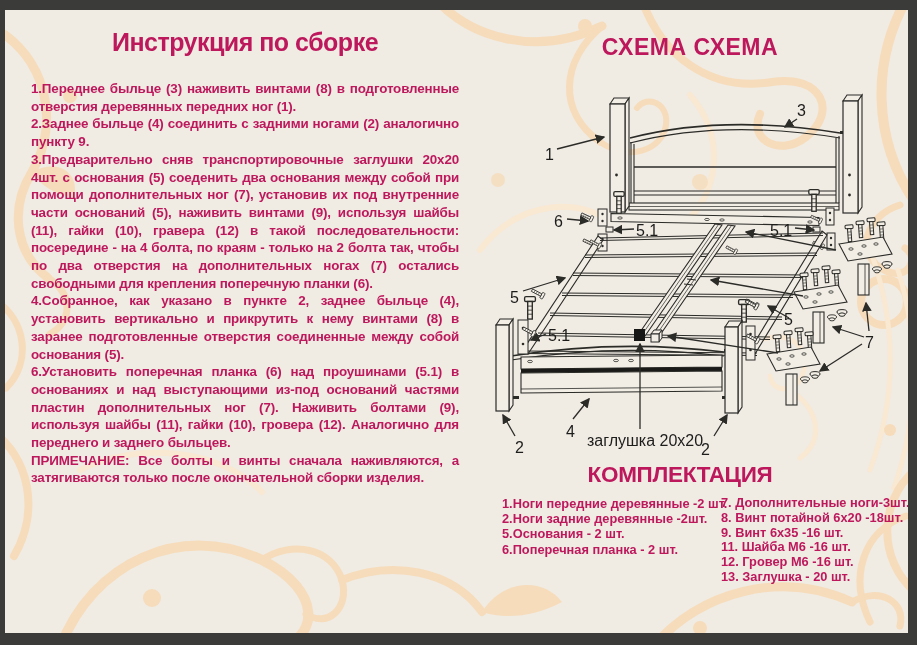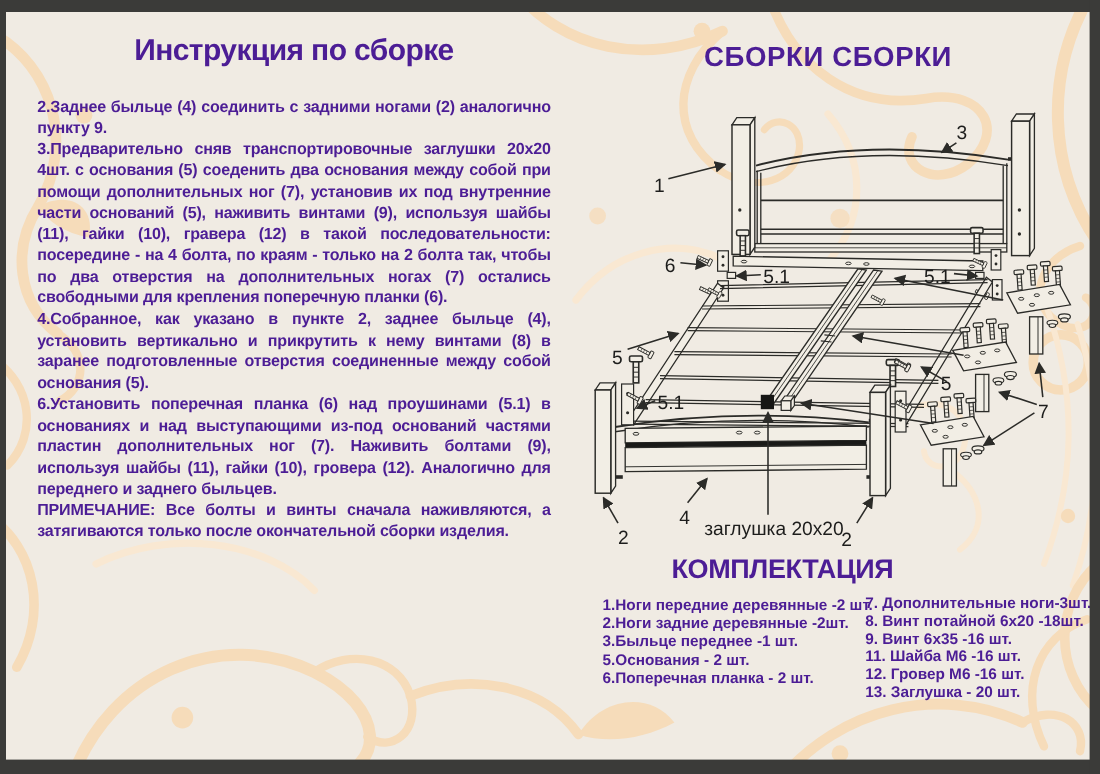--- a/index.html
+++ b/index.html
@@ -1,38 +1,38 @@
 <!DOCTYPE html>
 <html><head>
 <meta charset="utf-8">
 <style>
   html,body{margin:0;padding:0;background:#888;}
   .page{
     position:relative;width:917px;height:645px;overflow:hidden;
-    background:#f0ebe3;font-family:"Liberation Sans",sans-serif;color:#4c1d95;
+    background:#f0ebe3;font-family:"Liberation Sans",sans-serif;color:#be185d;
   }
   .page *{box-sizing:border-box;}
   svg{display:block;}
   #ornaments{position:absolute;left:0;top:0;z-index:0;}
   .border-strip{position:absolute;background:#3b3b39;z-index:40;}
   #b-top{left:0;top:0;width:917px;height:10px;}
   #b-bottom{left:0;top:633px;width:917px;height:12px;}
   #b-left{left:0;top:0;width:5px;height:645px;}
   #b-right{left:908px;top:0;width:9px;height:645px;}
 
   .instr{position:absolute;left:31px;top:28px;width:428px;z-index:10;}
   .instr-title{font-size:25px;font-weight:bold;text-align:center;letter-spacing:-0.5px;margin:0 0 23px 0;}
   .body-text{font-size:13.4px;line-height:17.7px;font-weight:bold;text-align:justify;letter-spacing:-0.15px;}
   .para{margin:0;}
 
   .schema-title{position:absolute;left:470px;top:34px;width:440px;z-index:10;
     font-size:23px;font-weight:bold;text-align:center;letter-spacing:0.5px;}
   #diagram{position:absolute;left:470px;top:85px;z-index:10;}
 
-  .parts-title{position:absolute;left:452px;top:462px;width:400px;z-index:10;
+  .parts-title{position:absolute;left:480px;top:462px;width:400px;z-index:10;
     font-size:22.5px;font-weight:bold;text-align:center;letter-spacing:-0.3px;}
   .parts-col{position:absolute;z-index:10;font-size:12.8px;font-weight:bold;white-space:nowrap;}
   #parts-left{left:502px;top:496px;width:218px;line-height:15.2px;}
   #parts-right{left:721px;top:496px;width:190px;line-height:14.8px;}
 
   
   .ln{stroke:#2b2b28;fill:none;}
   .solid{fill:#f2eee5;stroke:#2b2b28;}
   .dl{font-size:16px;fill:#1d1d1c;font-weight:normal;}
   .arr{stroke:#2b2b28;stroke-width:1.3;fill:none;}
@@ -86,29 +86,30 @@
       <path class="orn" stroke-width="8" d="M-10,430 C30,456 40,512 14,556"></path>
       <path class="orn" stroke-width="9" d="M650,650 C700,590 782,570 852,602"></path>
       <path class="orn" stroke-width="7" d="M852,602 C880,586 906,602 900,626"></path>
       <circle class="ornf" cx="700" cy="628" r="7"></circle>
     </g>
   </svg>
 
   <div class="instr">
     <h1 class="instr-title">Инструкция по сборке</h1>
     <div class="body-text">
+        <div class="para">1.Переднее быльце (3) наживить винтами (8) в подготовленные отверстия деревянных передних ног (1).</div>
         <div class="para">2.Заднее быльце (4) соединить с задними ногами (2) аналогично пункту 9.</div>
         <div class="para">3.Предварительно сняв транспортировочные заглушки 20х20 4шт. с основания (5) соеденить два основания между собой при помощи дополнительных ног (7), установив их под внутренние части оснований (5), наживить винтами (9), используя шайбы (11), гайки (10), гравера (12) в такой последовательности: посередине - на 4 болта, по краям - только на 2 болта так, чтобы по два отверстия на дополнительных ногах (7) остались свободными для крепления поперечную планки (6).</div>
         <div class="para">4.Собранное, как указано в пункте 2, заднее быльце (4), установить вертикально и прикрутить к нему винтами (8) в заранее подготовленные отверстия соединенные между собой основания (5).</div>
         <div class="para">6.Установить поперечная планка (6) над проушинами (5.1) в основаниях и над выступающими из-под оснований частями пластин дополнительных ног (7). Наживить болтами (9), используя шайбы (11), гайки (10), гровера (12). Аналогично для переднего и заднего быльцев.</div>
         <div class="para">ПРИМЕЧАНИЕ: Все болты и винты сначала наживляются, а затягиваются только после окончательной сборки изделия.</div>
       </div>
   </div>
 
-  <div class="schema-title">СБОРКИ СБОРКИ</div>
+  <div class="schema-title">СХЕМА СХЕМА</div>
 
   <svg id="diagram" width="440" height="380" viewBox="470 85 440 380">
     <defs>
       <marker id="ah" viewBox="0 0 10 10" refX="8.5" refY="5" markerWidth="7.5" markerHeight="7.5" orient="auto-start-reverse">
         <path d="M0,0 L10,5 L0,10 z" fill="#2b2b28"></path>
       </marker>
       <g id="bolt">
         <rect x="-4" y="-1" width="8" height="3.6" rx="1" fill="#f2eee5" stroke="#2b2b28" stroke-width="1"></rect>
         <rect x="-1.7" y="2.6" width="3.4" height="13" fill="#f2eee5" stroke="#2b2b28" stroke-width="1"></rect>
         <path d="M-1.7,6 h3.4 M-1.7,9 h3.4 M-1.7,12 h3.4" stroke="#2b2b28" stroke-width="0.6" fill="none"></path>
@@ -300,21 +301,20 @@
       <text class="dl" x="515" y="453">2</text>
       <text class="dl" x="701" y="455">2</text>
       <text class="dl" x="645" y="446" text-anchor="middle">заглушка 20х20</text>
     </g>
   </svg>
 
   <div class="parts-title">КОМПЛЕКТАЦИЯ</div>
   <div id="parts-left" class="parts-col">
       <div class="part-item">1.Ноги передние деревянные -2 шт.</div>
       <div class="part-item">2.Ноги задние деревянные -2шт.</div>
-      <div class="part-item">3.Быльце переднее -1 шт.</div>
       <div class="part-item">5.Основания - 2 шт.</div>
       <div class="part-item">6.Поперечная планка - 2 шт.</div>
     </div>
   <div id="parts-right" class="parts-col">
       <div class="part-item">7. Дополнительные ноги-3шт.</div>
       <div class="part-item">8. Винт потайной 6х20 -18шт.</div>
       <div class="part-item">9. Винт 6х35 -16 шт.</div>
       <div class="part-item">11. Шайба М6 -16 шт.</div>
       <div class="part-item">12. Гровер М6 -16 шт.</div>
       <div class="part-item">13. Заглушка - 20 шт.</div>

